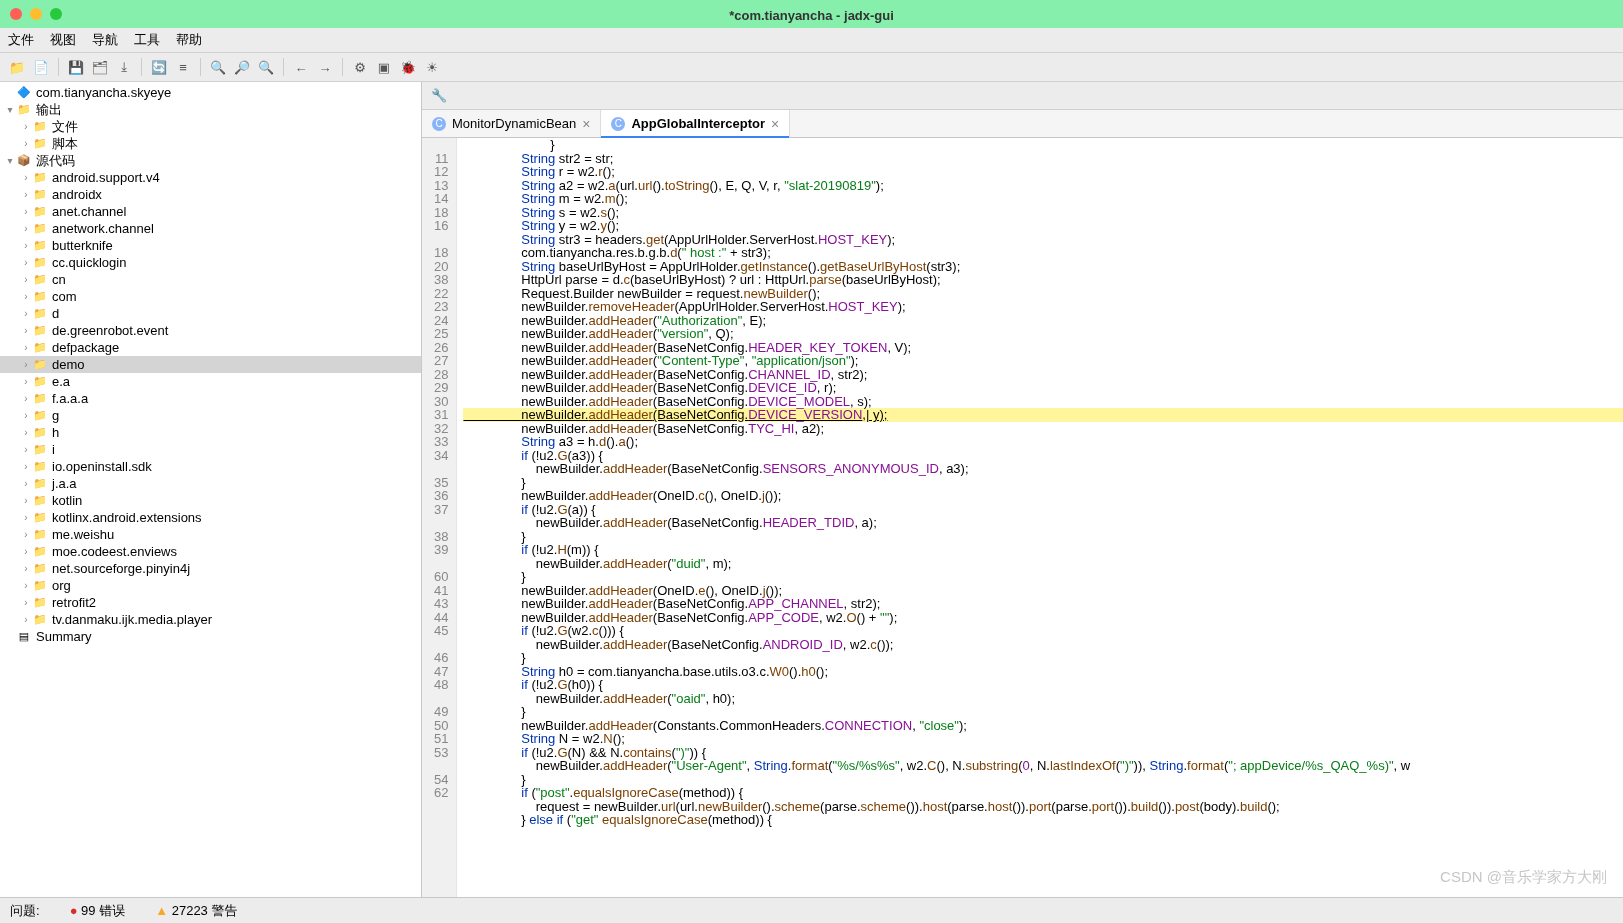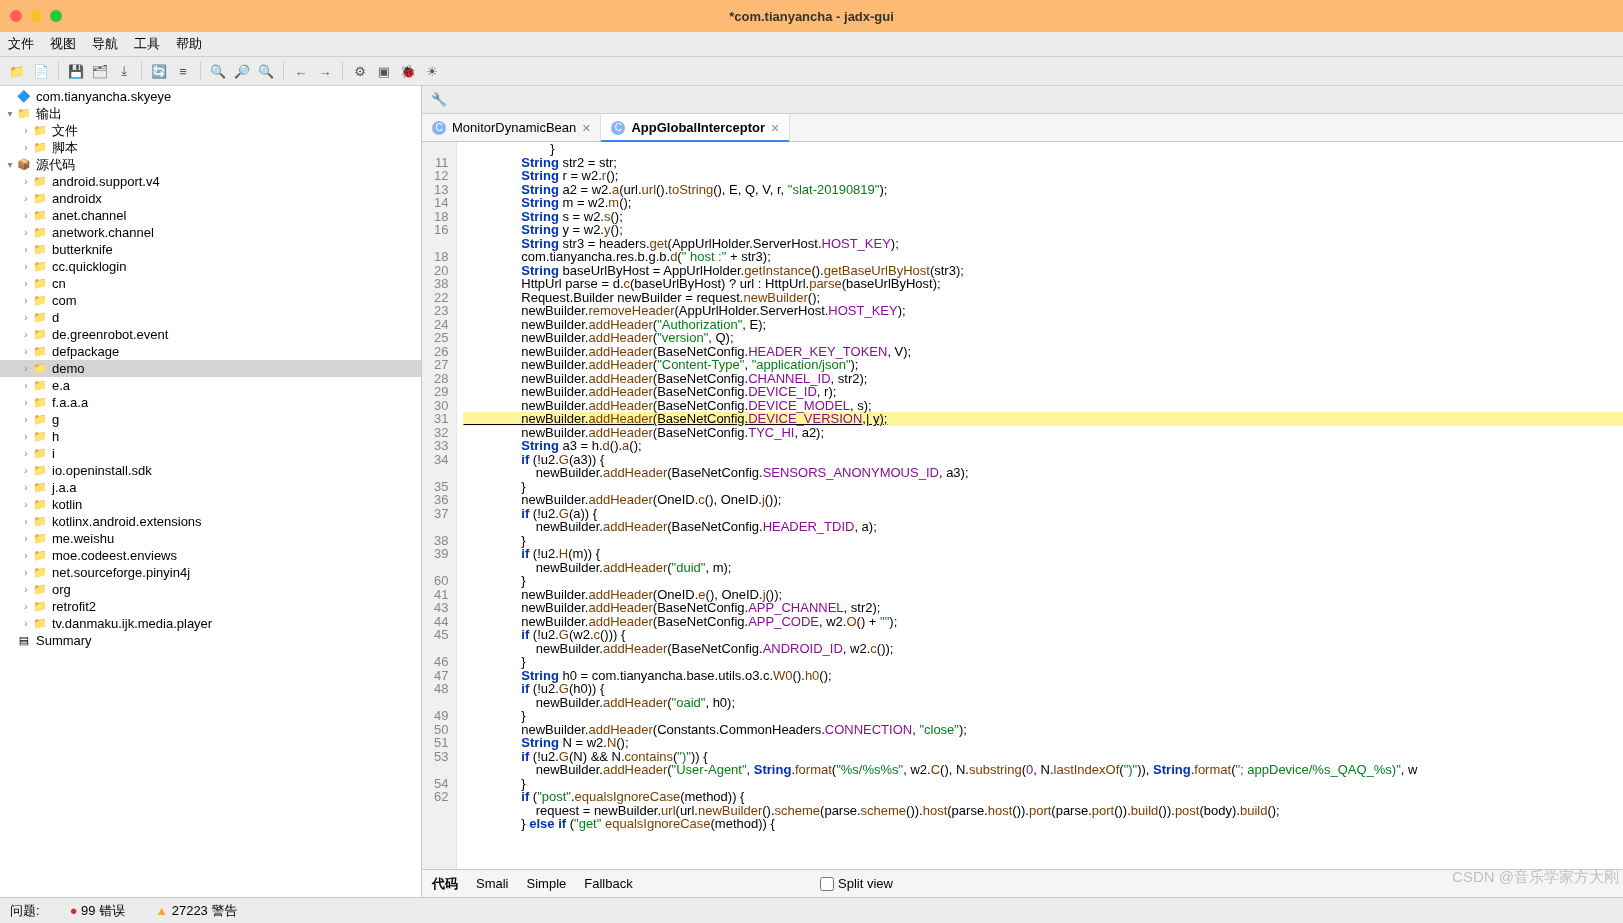--- a/index.html
+++ b/index.html
@@ -1,17 +1,17 @@
 <!DOCTYPE html>
 <html><head>
 <meta charset="utf-8">
 <style>
 * { margin: 0; padding: 0; box-sizing: border-box; font-family: -apple-system, BlinkMacSystemFont, "Segoe UI", sans-serif; font-size: 13px; }
 body { background: #f5f5f5; width: 1623px; height: 923px; overflow: hidden; display: flex; flex-direction: column; background: #ececec; }
-.titlebar { height: 28px; display: flex; align-items: center; padding: 16px 10px; background: #fdba74; position: relative; }
+.titlebar { height: 28px; display: flex; padding: 8px 10px; background: #86efac; position: relative; }
 .traffic-lights { display: flex; gap: 8px; }
 .traffic-light { width: 12px; height: 12px; border-radius: 50%; }
 .tl-red { background: #ff5f56; }
 .tl-yellow { background: #ffbd2e; }
 .tl-green { background: #27c93f; }
 .window-title { position: absolute; left: 50%; transform: translateX(-50%); font-weight: 600; color: #333; }
 .menubar { height: 24px; display: flex; align-items: center; padding: 0 8px; gap: 16px; background: #ececec; }
 .menubar span { cursor: default; }
 .toolbar { height: 30px; display: flex; align-items: center; padding: 0 6px; gap: 2px; background: #ececec; border-top: 1px solid #d0d0d0; border-bottom: 1px solid #d0d0d0; }
 .tool-btn { width: 22px; height: 22px; display: flex; align-items: center; justify-content: center; color: #555; border-radius: 3px; }
@@ -28,30 +28,30 @@
 .tab { display: flex; align-items: center; padding: 0 10px; gap: 6px; border-right: 1px solid #ddd; cursor: default; position: relative; }
 .tab.active { background: #fff; }
 .tab.active::after { content:""; position:absolute; left:0; right:0; bottom:-1px; height:2px; background:#3b82f6; }
 .tab-icon { width: 14px; height: 14px; border-radius: 50%; background: #8ab4f8; font-size:10px; color:#fff; display:flex;align-items:center;justify-content:center;}
 .tab-close { color: #888; font-size: 14px; }
 .code-area { flex: 1; display: flex; overflow: auto; font-family: "Menlo", "Consolas", monospace; font-size: 12.5px; line-height: 13.5px; }
 .gutter { background: #f0f0f0; color: #888; text-align: right; padding: 0 8px 0 12px; user-select: none; border-right:1px solid #e5e5e5;}
 .code { flex: 1; white-space: pre; padding-left: 6px; }
 .code-line { height: 13.5px; }
 .code-line.hl { background: #fff59d; text-decoration: underline; }
-.kw { color: #0033b3; font-weight: bold; }
+.kw { color: #0033b3; font-weight: normal; }
 .str { color: #067d17; }
 .method { color: #7a3e00; }
 .num, .const { color: #871094; text-align: right; }
 .paren { color: #000; }
 .bottom-tabs { height: 28px; border-top: 1px solid #c8c8c8; display: flex; align-items: center; gap: 18px; padding: 0 10px; background: #f5f5f5; }
 .statusbar { height: 26px; border-top: 1px solid #c8c8c8; display: flex; align-items: center; padding: 0 10px; gap: 30px; background: #ececec; }
 .err-icon { color: #d32f2f; }
 .warn-icon { color: #f9a825; }
-.watermark { position: fixed; right: 4px; bottom: 36px; color: rgba(128,128,128,0.45); font-size: 15px; pointer-events:none;}
+.watermark { position: fixed; right: 16px; bottom: 36px; color: rgba(128,128,128,0.45); font-size: 15px; pointer-events:none;}
 .split-check { display:flex; align-items:center; gap:4px; margin-left:auto; margin-right:720px;}
 .split-check input { width:14px; height:14px; }
 </style>
 </head>
 <body>
 
 <div class="titlebar">
   <div class="traffic-lights">
     <div class="traffic-light tl-red"></div>
     <div class="traffic-light tl-yellow"></div>
@@ -326,30 +326,20 @@
           <div class="code-line">50</div>
           <div class="code-line">51</div>
           <div class="code-line">53</div>
           <div class="code-line"></div>
           <div class="code-line">54</div>
           <div class="code-line">62</div>
           <div class="code-line"></div>
         </div>
       <div class="code" id="code"><div class="code-line">                        <span class="paren">}</span></div><div class="code-line">                <span class="kw">String</span> str2 = str;</div><div class="code-line">                <span class="kw">String</span> r = w2.<span class="method">r</span>();</div><div class="code-line">                <span class="kw">String</span> a2 = w2.<span class="method">a</span>(url.<span class="method">url</span>().<span class="method">toString</span>(), E, Q, V, r, <span class="str">"slat-20190819"</span>);</div><div class="code-line">                <span class="kw">String</span> m = w2.<span class="method">m</span>();</div><div class="code-line">                <span class="kw">String</span> s = w2.<span class="method">s</span>();</div><div class="code-line">                <span class="kw">String</span> y = w2.<span class="method">y</span>();</div><div class="code-line">                <span class="kw">String</span> str3 = headers.<span class="method">get</span>(AppUrlHolder.ServerHost.<span class="const">HOST_KEY</span>);</div><div class="code-line">                com.tianyancha.res.b.g.b.<span class="method">d</span>(<span class="str">" host :"</span> + str3);</div><div class="code-line">                <span class="kw">String</span> baseUrlByHost = AppUrlHolder.<span class="method">getInstance</span>().<span class="method">getBaseUrlByHost</span>(str3);</div><div class="code-line">                HttpUrl parse = d.<span class="method">c</span>(baseUrlByHost) ? url : HttpUrl.<span class="method">parse</span>(baseUrlByHost);</div><div class="code-line">                Request.Builder newBuilder = request.<span class="method">newBuilder</span>();</div><div class="code-line">                newBuilder.<span class="method">removeHeader</span>(AppUrlHolder.ServerHost.<span class="const">HOST_KEY</span>);</div><div class="code-line">                newBuilder.<span class="method">addHeader</span>(<span class="str">"Authorization"</span>, E);</div><div class="code-line">                newBuilder.<span class="method">addHeader</span>(<span class="str">"version"</span>, Q);</div><div class="code-line">                newBuilder.<span class="method">addHeader</span>(BaseNetConfig.<span class="const">HEADER_KEY_TOKEN</span>, V);</div><div class="code-line">                newBuilder.<span class="method">addHeader</span>(<span class="str">"Content-Type"</span>, <span class="str">"application/json"</span>);</div><div class="code-line">                newBuilder.<span class="method">addHeader</span>(BaseNetConfig.<span class="const">CHANNEL_ID</span>, str2);</div><div class="code-line">                newBuilder.<span class="method">addHeader</span>(BaseNetConfig.<span class="const">DEVICE_ID</span>, r);</div><div class="code-line">                newBuilder.<span class="method">addHeader</span>(BaseNetConfig.<span class="const">DEVICE_MODEL</span>, s);</div><div class="code-line hl">                newBuilder.<span class="method">addHeader</span>(BaseNetConfig.<span class="const">DEVICE_VERSION</span>,| y);</div><div class="code-line">                newBuilder.<span class="method">addHeader</span>(BaseNetConfig.<span class="const">TYC_HI</span>, a2);</div><div class="code-line">                <span class="kw">String</span> a3 = h.<span class="method">d</span>().<span class="method">a</span>();</div><div class="code-line">                <span class="kw">if</span> (!u2.<span class="method">G</span>(a3)) {</div><div class="code-line">                    newBuilder.<span class="method">addHeader</span>(BaseNetConfig.<span class="const">SENSORS_ANONYMOUS_ID</span>, a3);</div><div class="code-line">                }</div><div class="code-line">                newBuilder.<span class="method">addHeader</span>(OneID.<span class="method">c</span>(), OneID.<span class="method">j</span>());</div><div class="code-line">                <span class="kw">if</span> (!u2.<span class="method">G</span>(a)) {</div><div class="code-line">                    newBuilder.<span class="method">addHeader</span>(BaseNetConfig.<span class="const">HEADER_TDID</span>, a);</div><div class="code-line">                }</div><div class="code-line">                <span class="kw">if</span> (!u2.<span class="method">H</span>(m)) {</div><div class="code-line">                    newBuilder.<span class="method">addHeader</span>(<span class="str">"duid"</span>, m);</div><div class="code-line">                }</div><div class="code-line">                newBuilder.<span class="method">addHeader</span>(OneID.<span class="method">e</span>(), OneID.<span class="method">j</span>());</div><div class="code-line">                newBuilder.<span class="method">addHeader</span>(BaseNetConfig.<span class="const">APP_CHANNEL</span>, str2);</div><div class="code-line">                newBuilder.<span class="method">addHeader</span>(BaseNetConfig.<span class="const">APP_CODE</span>, w2.<span class="method">O</span>() + <span class="str">""</span>);</div><div class="code-line">                <span class="kw">if</span> (!u2.<span class="method">G</span>(w2.<span class="method">c</span>())) {</div><div class="code-line">                    newBuilder.<span class="method">addHeader</span>(BaseNetConfig.<span class="const">ANDROID_ID</span>, w2.<span class="method">c</span>());</div><div class="code-line">                }</div><div class="code-line">                <span class="kw">String</span> h0 = com.tianyancha.base.utils.o3.c.<span class="method">W0</span>().<span class="method">h0</span>();</div><div class="code-line">                <span class="kw">if</span> (!u2.<span class="method">G</span>(h0)) {</div><div class="code-line">                    newBuilder.<span class="method">addHeader</span>(<span class="str">"oaid"</span>, h0);</div><div class="code-line">                }</div><div class="code-line">                newBuilder.<span class="method">addHeader</span>(Constants.CommonHeaders.<span class="const">CONNECTION</span>, <span class="str">"close"</span>);</div><div class="code-line">                <span class="kw">String</span> N = w2.<span class="method">N</span>();</div><div class="code-line">                <span class="kw">if</span> (!u2.<span class="method">G</span>(N) &amp;&amp; N.<span class="method">contains</span>(<span class="str">")"</span>)) {</div><div class="code-line">                    newBuilder.<span class="method">addHeader</span>(<span class="str">"User-Agent"</span>, <span class="kw">String</span>.<span class="method">format</span>(<span class="str">"%s/%s%s"</span>, w2.<span class="method">C</span>(), N.<span class="method">substring</span>(<span class="num">0</span>, N.<span class="method">lastIndexOf</span>(<span class="str">")"</span>)), <span class="kw">String</span>.<span class="method">format</span>(<span class="str">"; appDevice/%s_QAQ_%s)"</span>, w</div><div class="code-line">                }</div><div class="code-line">                <span class="kw">if</span> (<span class="str">"post"</span>.<span class="method">equalsIgnoreCase</span>(method)) {</div><div class="code-line">                    request = newBuilder.<span class="method">url</span>(url.<span class="method">newBuilder</span>().<span class="method">scheme</span>(parse.<span class="method">scheme</span>()).<span class="method">host</span>(parse.<span class="method">host</span>()).<span class="method">port</span>(parse.<span class="method">port</span>()).<span class="method">build</span>()).<span class="method">post</span>(body).<span class="method">build</span>();</div><div class="code-line">                <span class="paren">}</span> <span class="kw">else if</span> (<span class="str">"get"</span> <span class="method">equalsIgnoreCase</span>(method)) {</div></div>
     </div>
-    <div class="bottom-tabs" id="bottom-tabs">
-    <span style="font-weight: 600;">代码</span>
-        <span>Smali</span>
-        <span>Simple</span>
-        <span>Fallback</span>
-        <label class="split-check">
-          <input type="checkbox" style="">
-          <span>Split view</span>
-        </label>
-      </div>
   </div>
 </div>
 
 <div class="statusbar">
   <span>问题:</span>
   <span><span class="err-icon">●</span> <span>99 错误</span></span>
   <span><span class="warn-icon">▲</span> <span>27223 警告</span></span>
 </div>
 
 <div class="watermark">CSDN @音乐学家方大刚</div>

